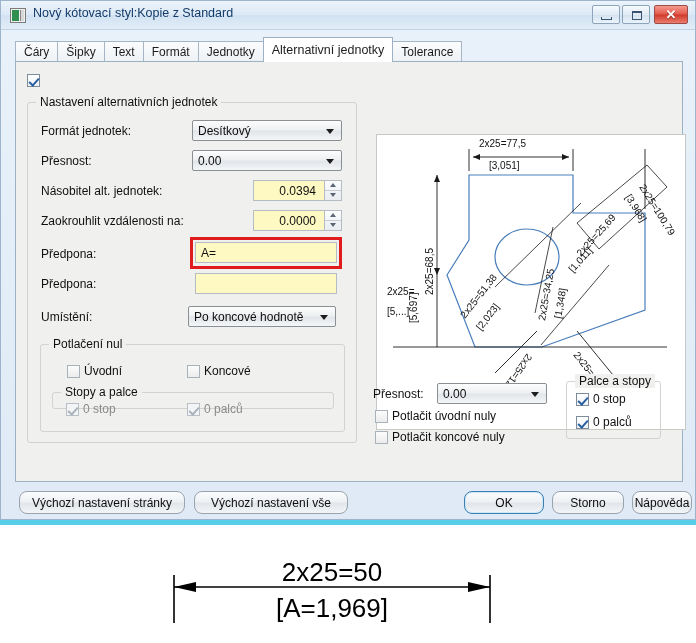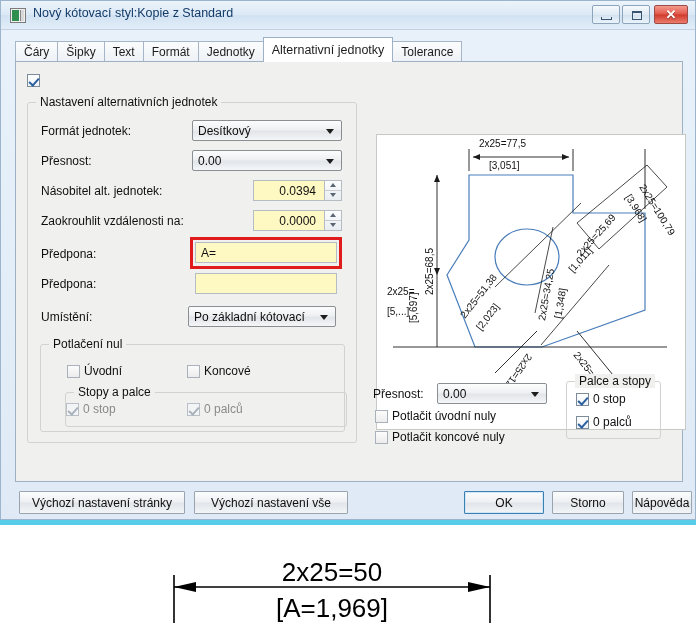--- a/index.html
+++ b/index.html
@@ -280,21 +280,21 @@
     border: 1px solid #c8c8c4;
     box-sizing: border-box;
     overflow: hidden;
   }
 
   
   .btn {
     position: absolute;
     height: 23px;
     border: 1px solid #9aa4ae;
-    border-radius: 1px;
+    border-radius: 8px;
     background: linear-gradient(180deg, #fbfcfd 0%, #eef1f4 45%, #e2e6ea 55%, #f3f5f7 100%);
     box-sizing: border-box;
     font-size: 12px;
     color: #0e0e0e;
     display: flex;
     align-items: center;
     justify-content: center;
     white-space: nowrap;
   }
   .btn.default {
@@ -401,33 +401,33 @@
       <div class="tv">A=</div>
     </div>
 
     <div class="lbl" style="left:25px; top:215px;">Předpona:</div>
     <div class="txtbox" style="left:179px; top:211px; width:142px;">
       <div class="tv"></div>
     </div>
 
     <div class="lbl" style="left:25px; top:248px;">Umístění:</div>
     <div class="combo" style="left:172px; top:244px; width:148px;">
-      <div class="ctext">Po základní kótovací</div>
+      <div class="ctext">Po koncové hodnotě</div>
       <div class="carrow"></div>
     </div>
 
     <div class="groupbox" style="left:24px; top:282px; width:305px; height:88px;text-align:right;">
       <div class="group-title">Potlačení nul</div>
     </div>
     <div class="cbox empty" style="left:51px; top:303px;"></div>
     <div class="lbl" style="left:68px; top:302px;">Úvodní</div>
     <div class="cbox empty" style="left:171px; top:303px;"></div>
     <div class="lbl" style="left:188px; top:302px;">Koncové</div>
 
-    <div class="groupbox" style="left:49px; top:330px; width:282px; height:35px;">
+    <div class="groupbox" style="left:36px; top:330px; width:282px; height:17px;">
       <div class="group-title" style="background:#f0f0ee;">Stopy a palce</div>
     </div>
     <div class="cbox dim checked" style="left:50px; top:341px;"></div>
     <div class="lbl" style="left:67px; top:340px; color:#8a8a8a;">0 stop</div>
     <div class="cbox dim checked" style="left:171px; top:341px;"></div>
     <div class="lbl" style="left:188px; top:340px; color:#8a8a8a;">0 palců</div>
 
     <div id="preview">
       <svg width="308" height="294" viewBox="0 0 308 294">
         <g fill="none" stroke="#4a7ebb" stroke-width="1.2">

